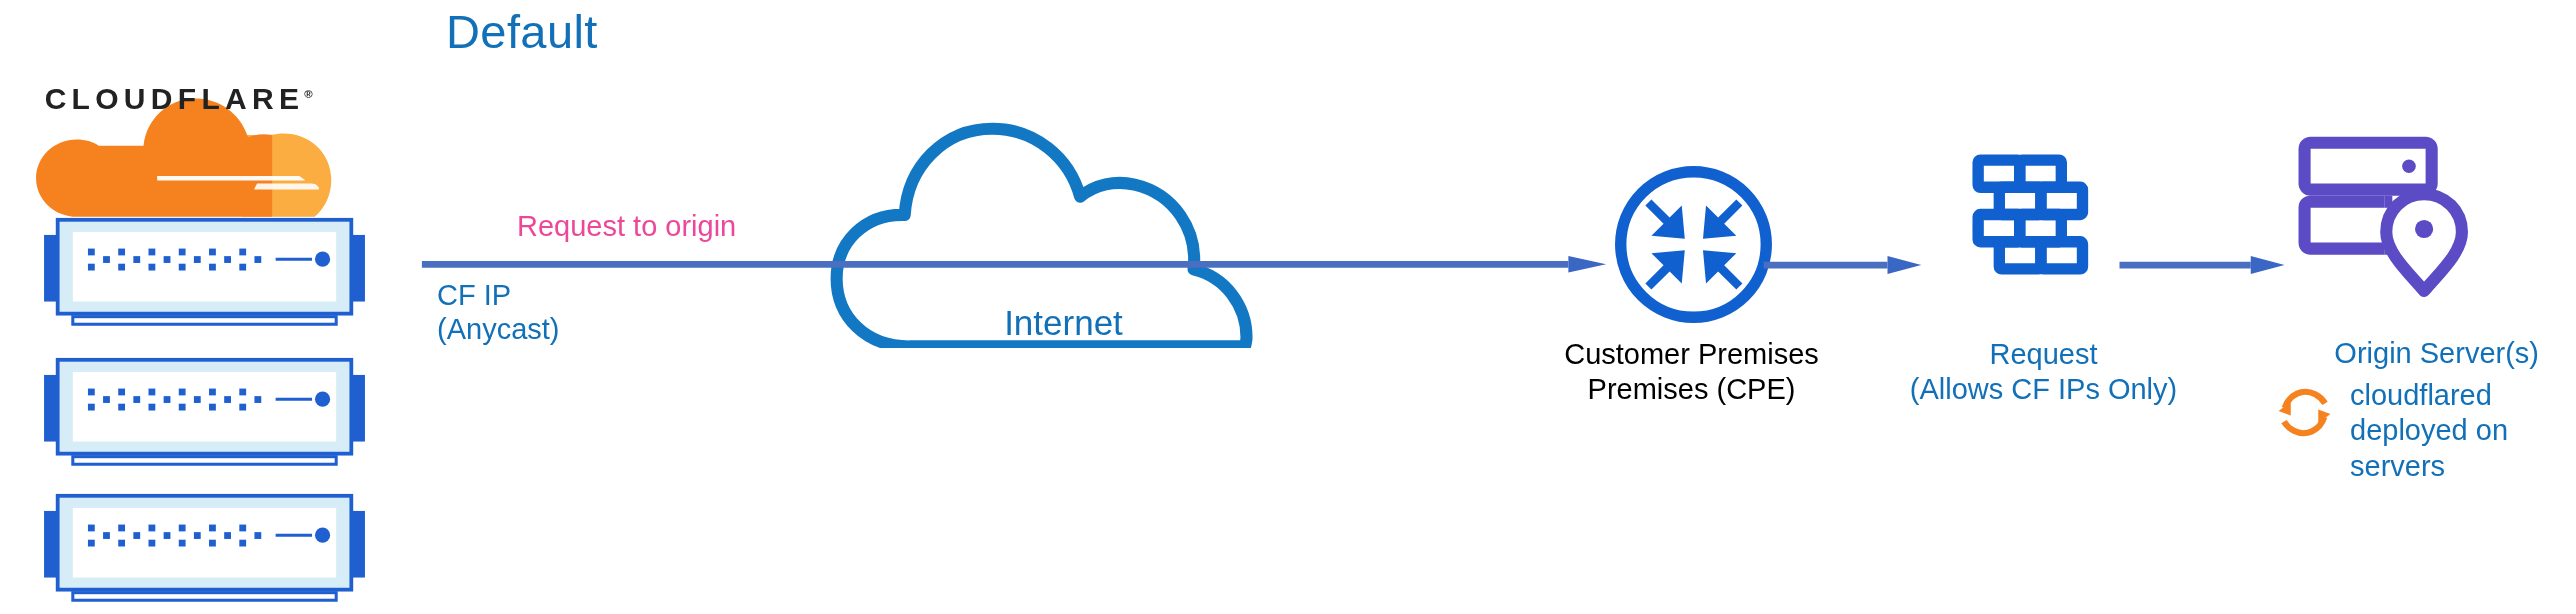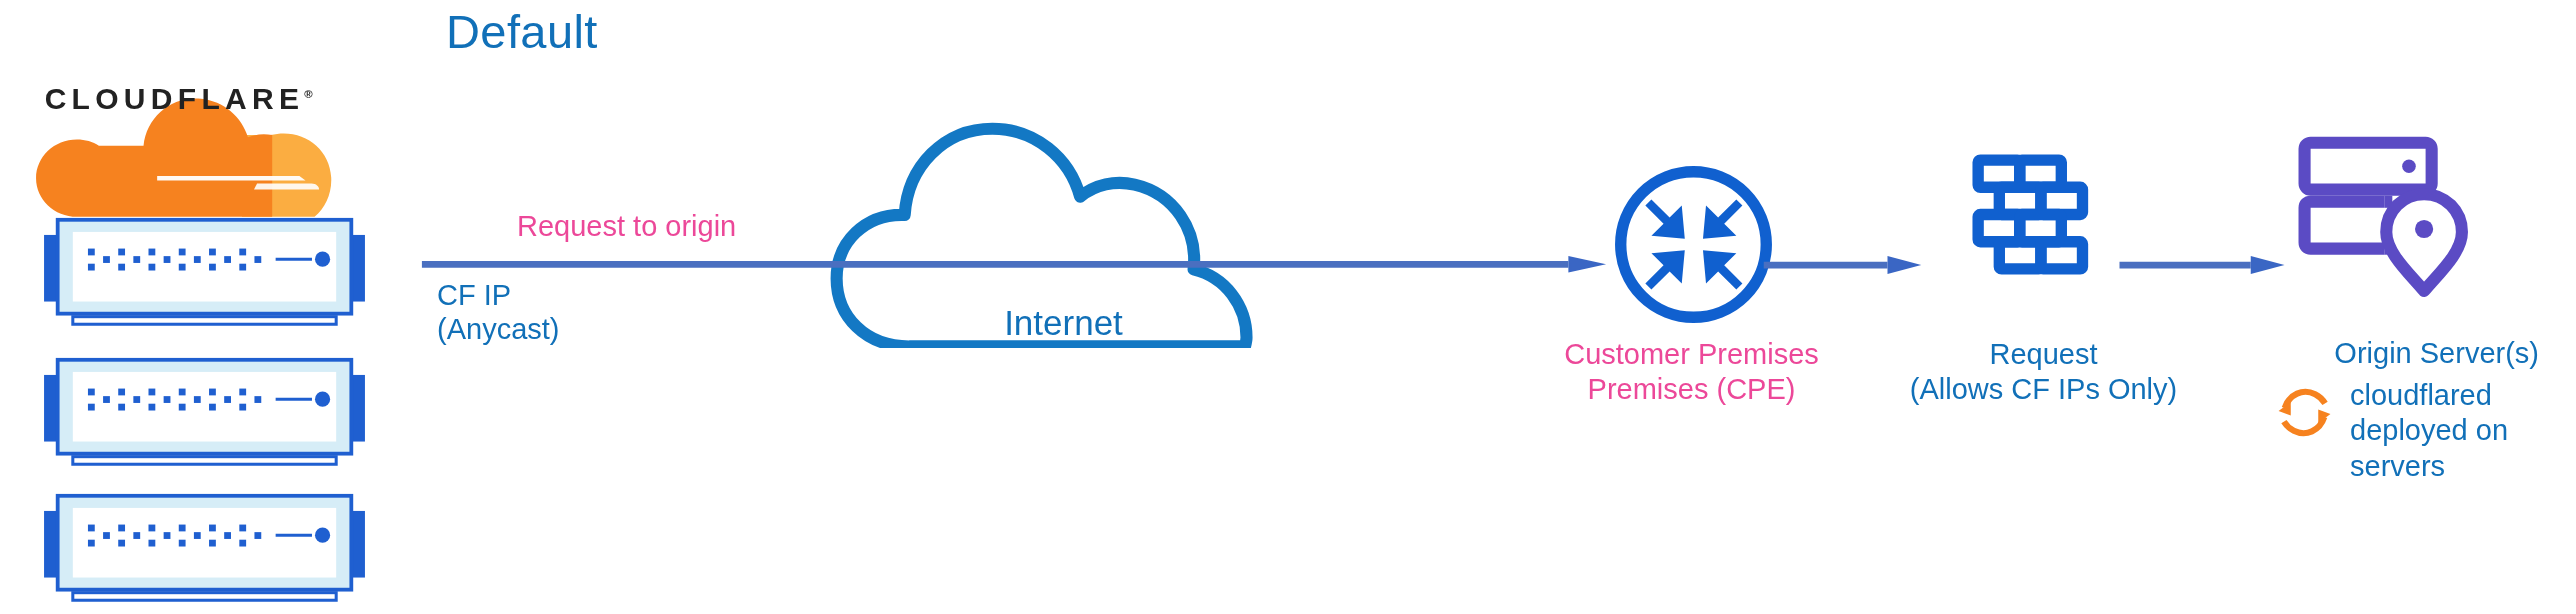--- a/index.html
+++ b/index.html
@@ -41,21 +41,21 @@
   #internet-cloud{left:829px; top:106px; width:469px; height:242px;}
   #label-internet{
     left:829px; top:303px; width:469px; text-align:center;
     font-size:35px; color:#1170b8;
   }
 
   
   #cpe-icon{left:1612px; top:163px; width:163px; height:163px;}
   #label-cpe{
     left:1506px; top:337px; width:371px; text-align:center;
-    font-size:29px; color:#ec4899; line-height:1.22;
+    font-size:29px; color:#000000; line-height:1.22;
   }
 
   
   #firewall-icon{left:1960px; top:151px; width:155px; height:155px;}
   #label-firewall{
     left:1892px; top:337px; width:303px; text-align:center;
     font-size:29px; color:#1170b8; line-height:1.22;
   }
 
   

